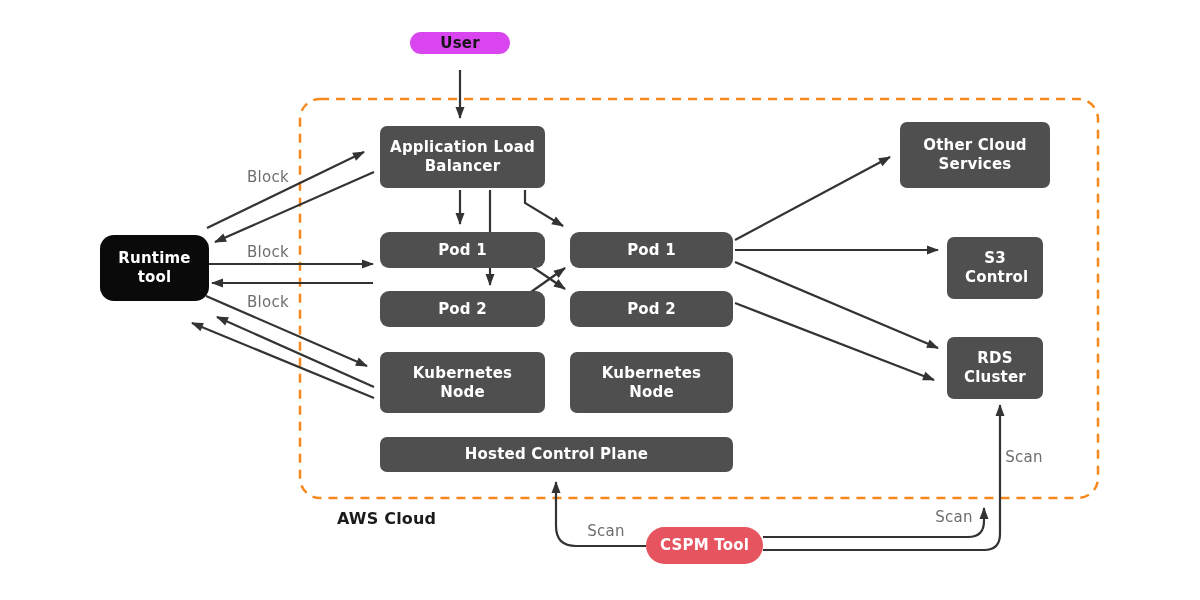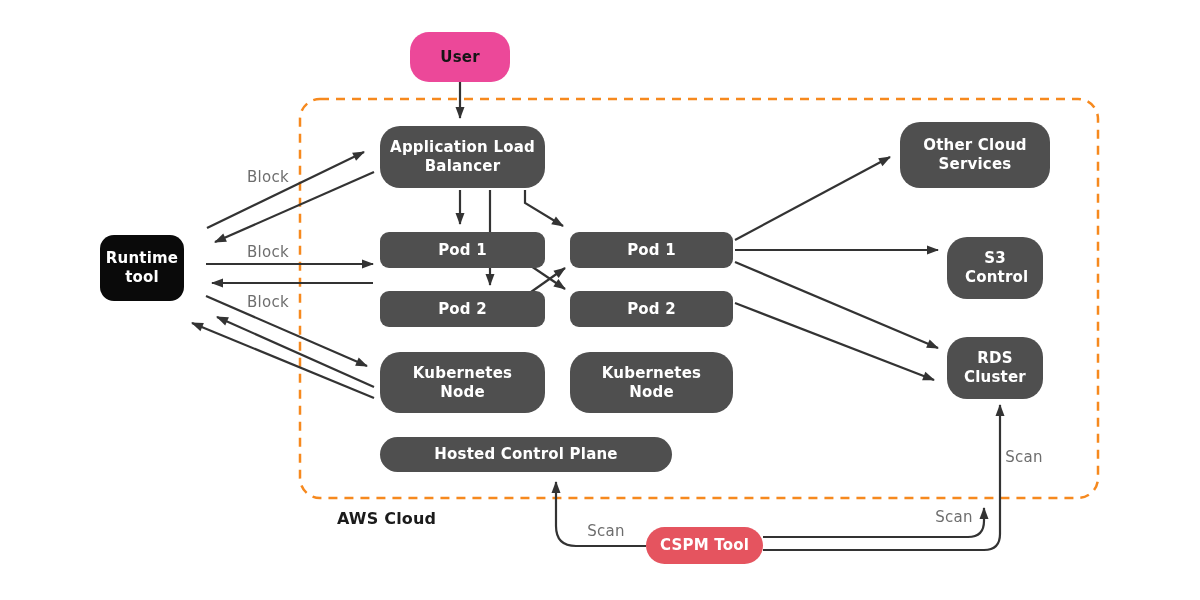--- a/index.html
+++ b/index.html
@@ -5,42 +5,42 @@
   html,body{margin:0;padding:0;background:#ffffff;}
   #stage{
     position:relative;width:1200px;height:600px;background:#ffffff;overflow:hidden;
     font-family:"DejaVu Sans","Liberation Sans",sans-serif;
   }
   #edges{position:absolute;left:0;top:0;z-index:1;}
   .node{
     position:absolute;z-index:2;display:flex;align-items:center;justify-content:center;
     text-align:center;box-sizing:border-box;
     background:#4F4F4F;color:#ffffff;font-weight:bold;font-size:15px;line-height:1.25;
-    border-radius:20px;letter-spacing:0.2px;
+    border-radius:7px;letter-spacing:0.2px;
   }
   .node span{display:inline-block;}
   .pill{border-radius:19px;}
-  .user{left:410px;top:32px;width:100px;height:50px;background:#ec4899;color:#151515;}
+  .user{left:410px;top:32px;width:100px;height:22px;background:#d946ef;color:#151515;}
   .alb{left:380px;top:126px;width:165px;height:62px;}
   .alb span{max-width:150px;}
   .lpod1{left:380px;top:232px;width:165px;height:36px;border-radius:9px;}
   .lpod2{left:380px;top:291px;width:165px;height:36px;border-radius:9px;}
   .rpod1{left:570px;top:232px;width:163px;height:36px;border-radius:9px;}
   .rpod2{left:570px;top:291px;width:163px;height:36px;border-radius:9px;}
   .lkn{left:380px;top:352px;width:165px;height:61px;}
   .rkn{left:570px;top:352px;width:163px;height:61px;}
   .lkn span,.rkn span{max-width:110px;}
-  .hcp{left:380px;top:437px;width:292px;height:35px;}
+  .hcp{left:380px;top:437px;width:353px;height:35px;}
   .ocs{left:900px;top:122px;width:150px;height:66px;}
   .ocs span{max-width:120px;}
   .s3{left:947px;top:237px;width:96px;height:62px;}
   .s3 span{max-width:60px;}
   .rds{left:947px;top:337px;width:96px;height:62px;}
   .rds span{max-width:70px;text-align:center;}
-  .runtime{left:100px;top:235px;width:84px;height:66px;background:#0A0A0A;border-radius:14px;}
+  .runtime{left:100px;top:235px;width:109px;height:66px;background:#0A0A0A;border-radius:14px;}
   .runtime span{max-width:80px;}
   .cspm{left:646px;top:527px;width:117px;height:37px;background:#E5545F;border-radius:18.5px;}
   .edge-label{
     position:absolute;z-index:3;color:#6D6D6D;font-size:15px;text-align:center;
     letter-spacing:0.3px;
   }
   .lbl-block-alb{left:240px;top:168px;width:56px;}
   .lbl-block-pod{left:240px;top:243px;width:56px;}
   .lbl-block-node{left:240px;top:293px;width:56px;}
   .lbl-scan-hcp{left:576px;top:522px;width:60px;}

